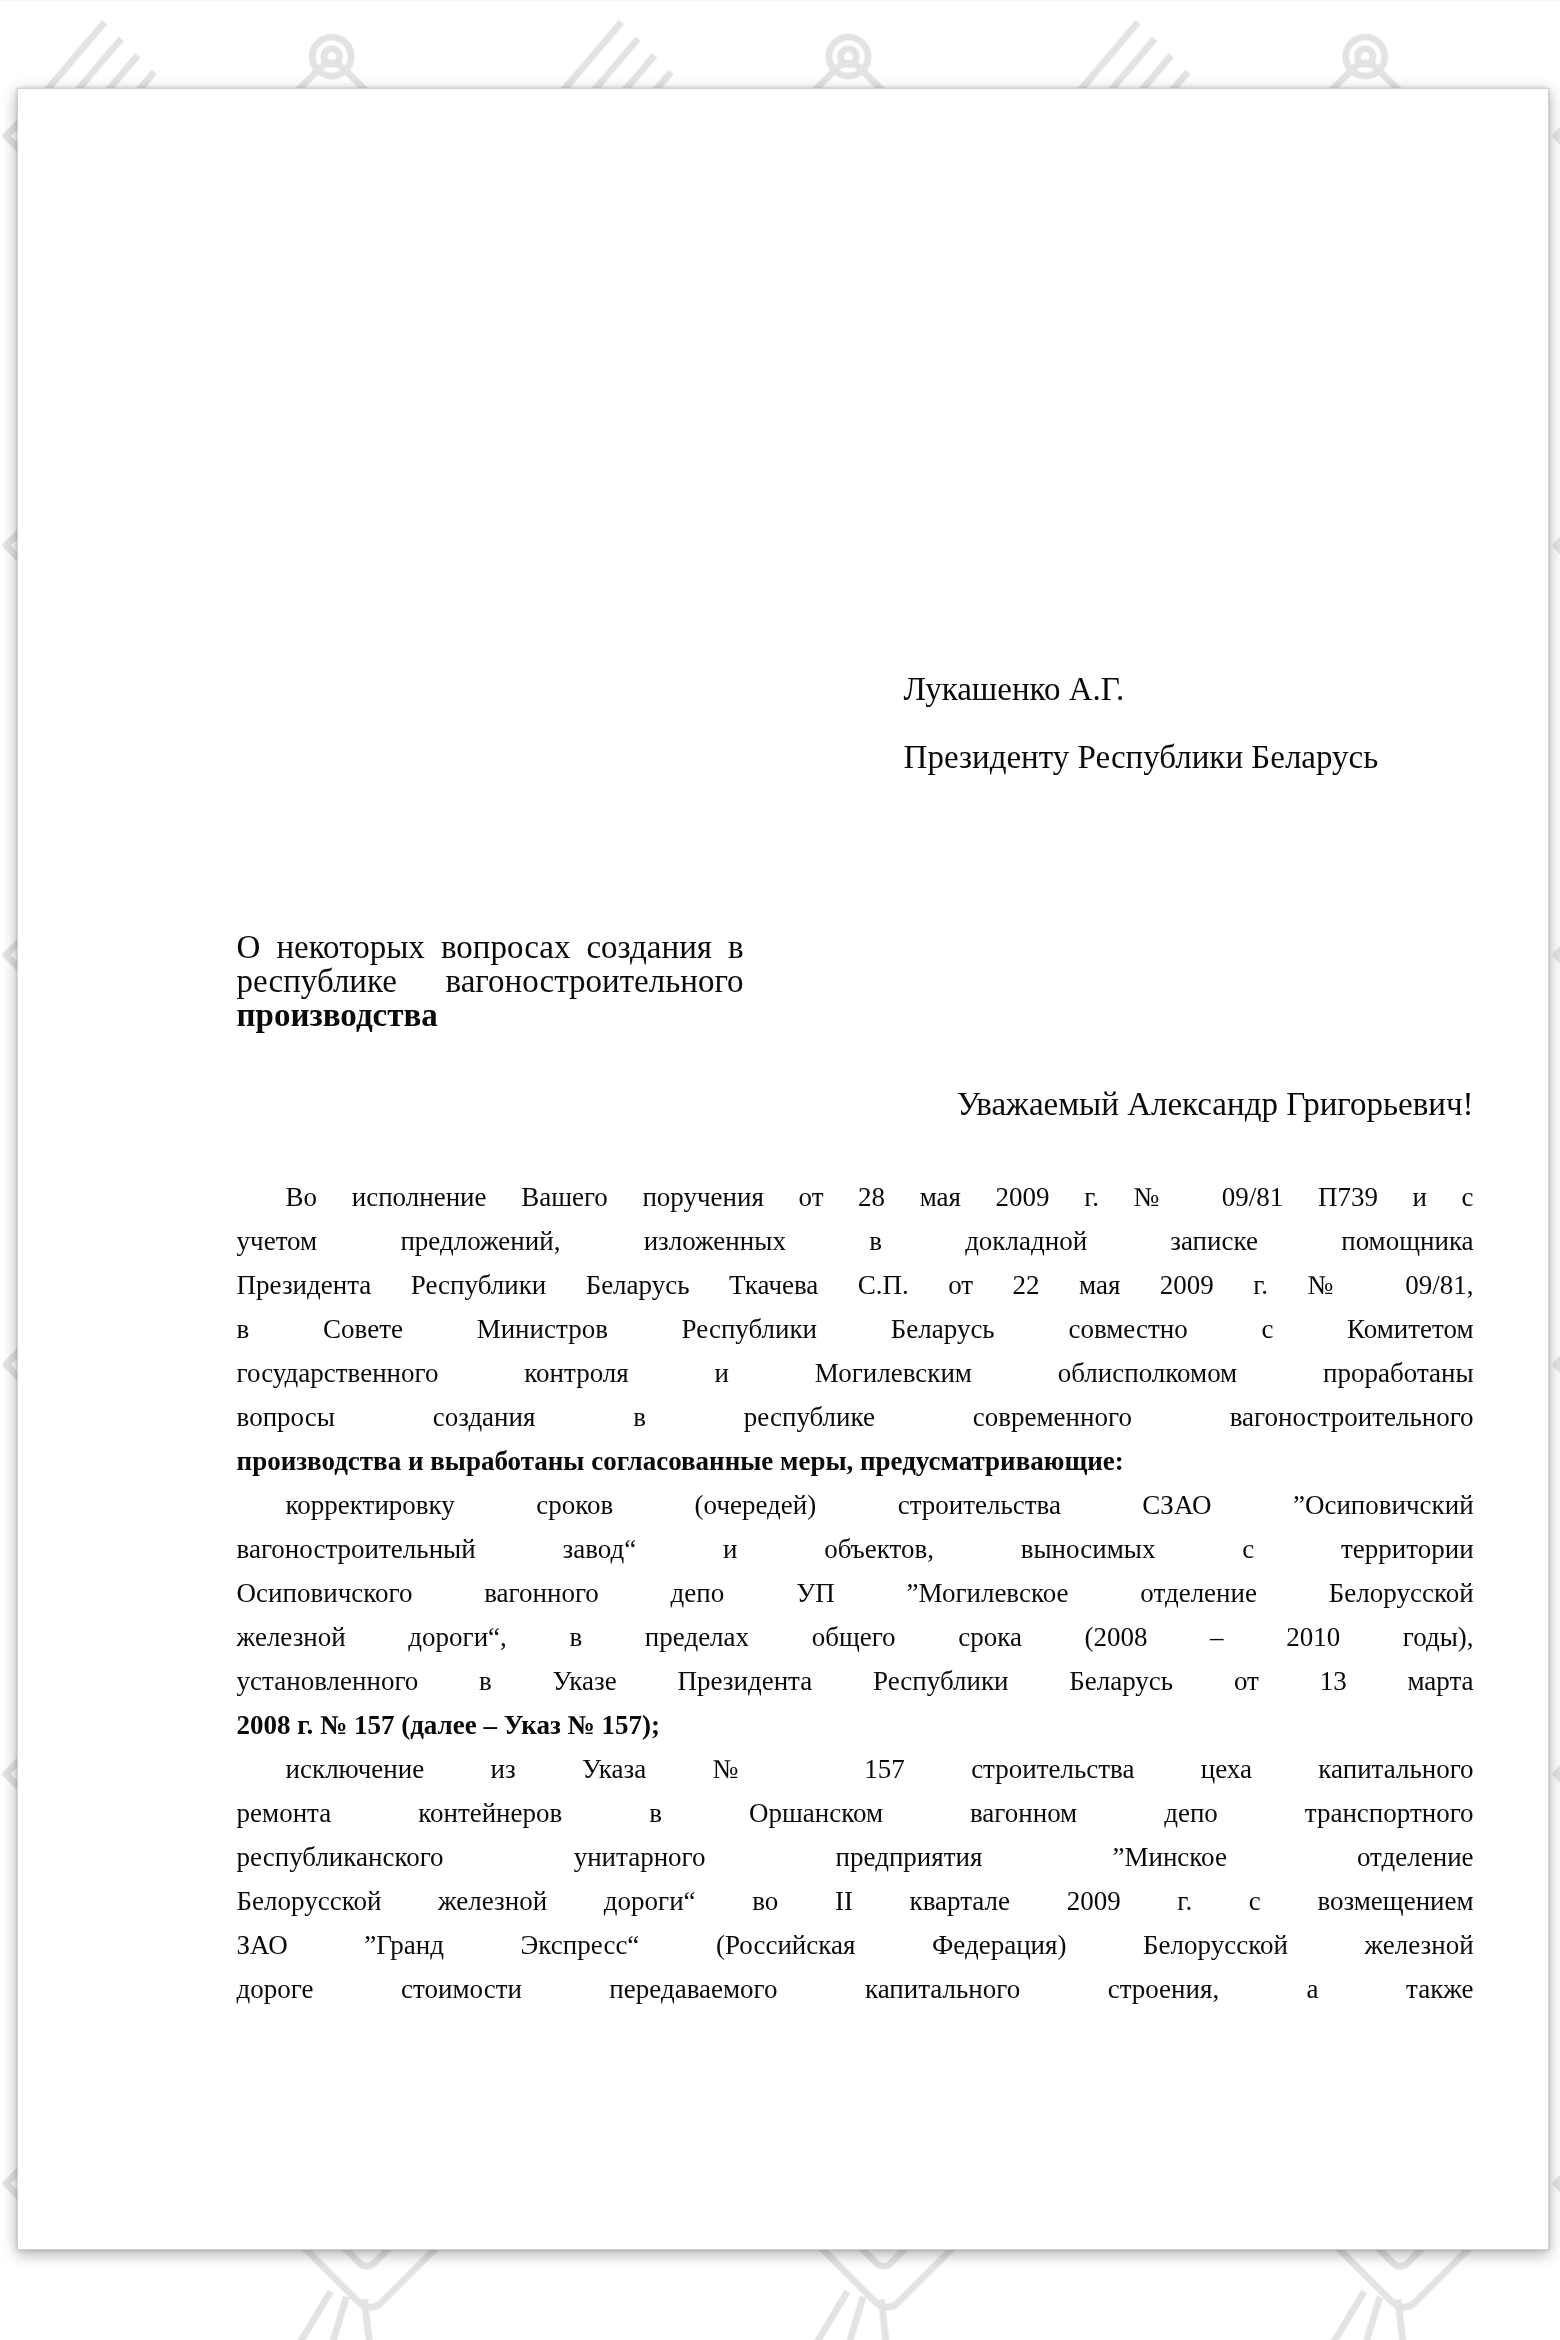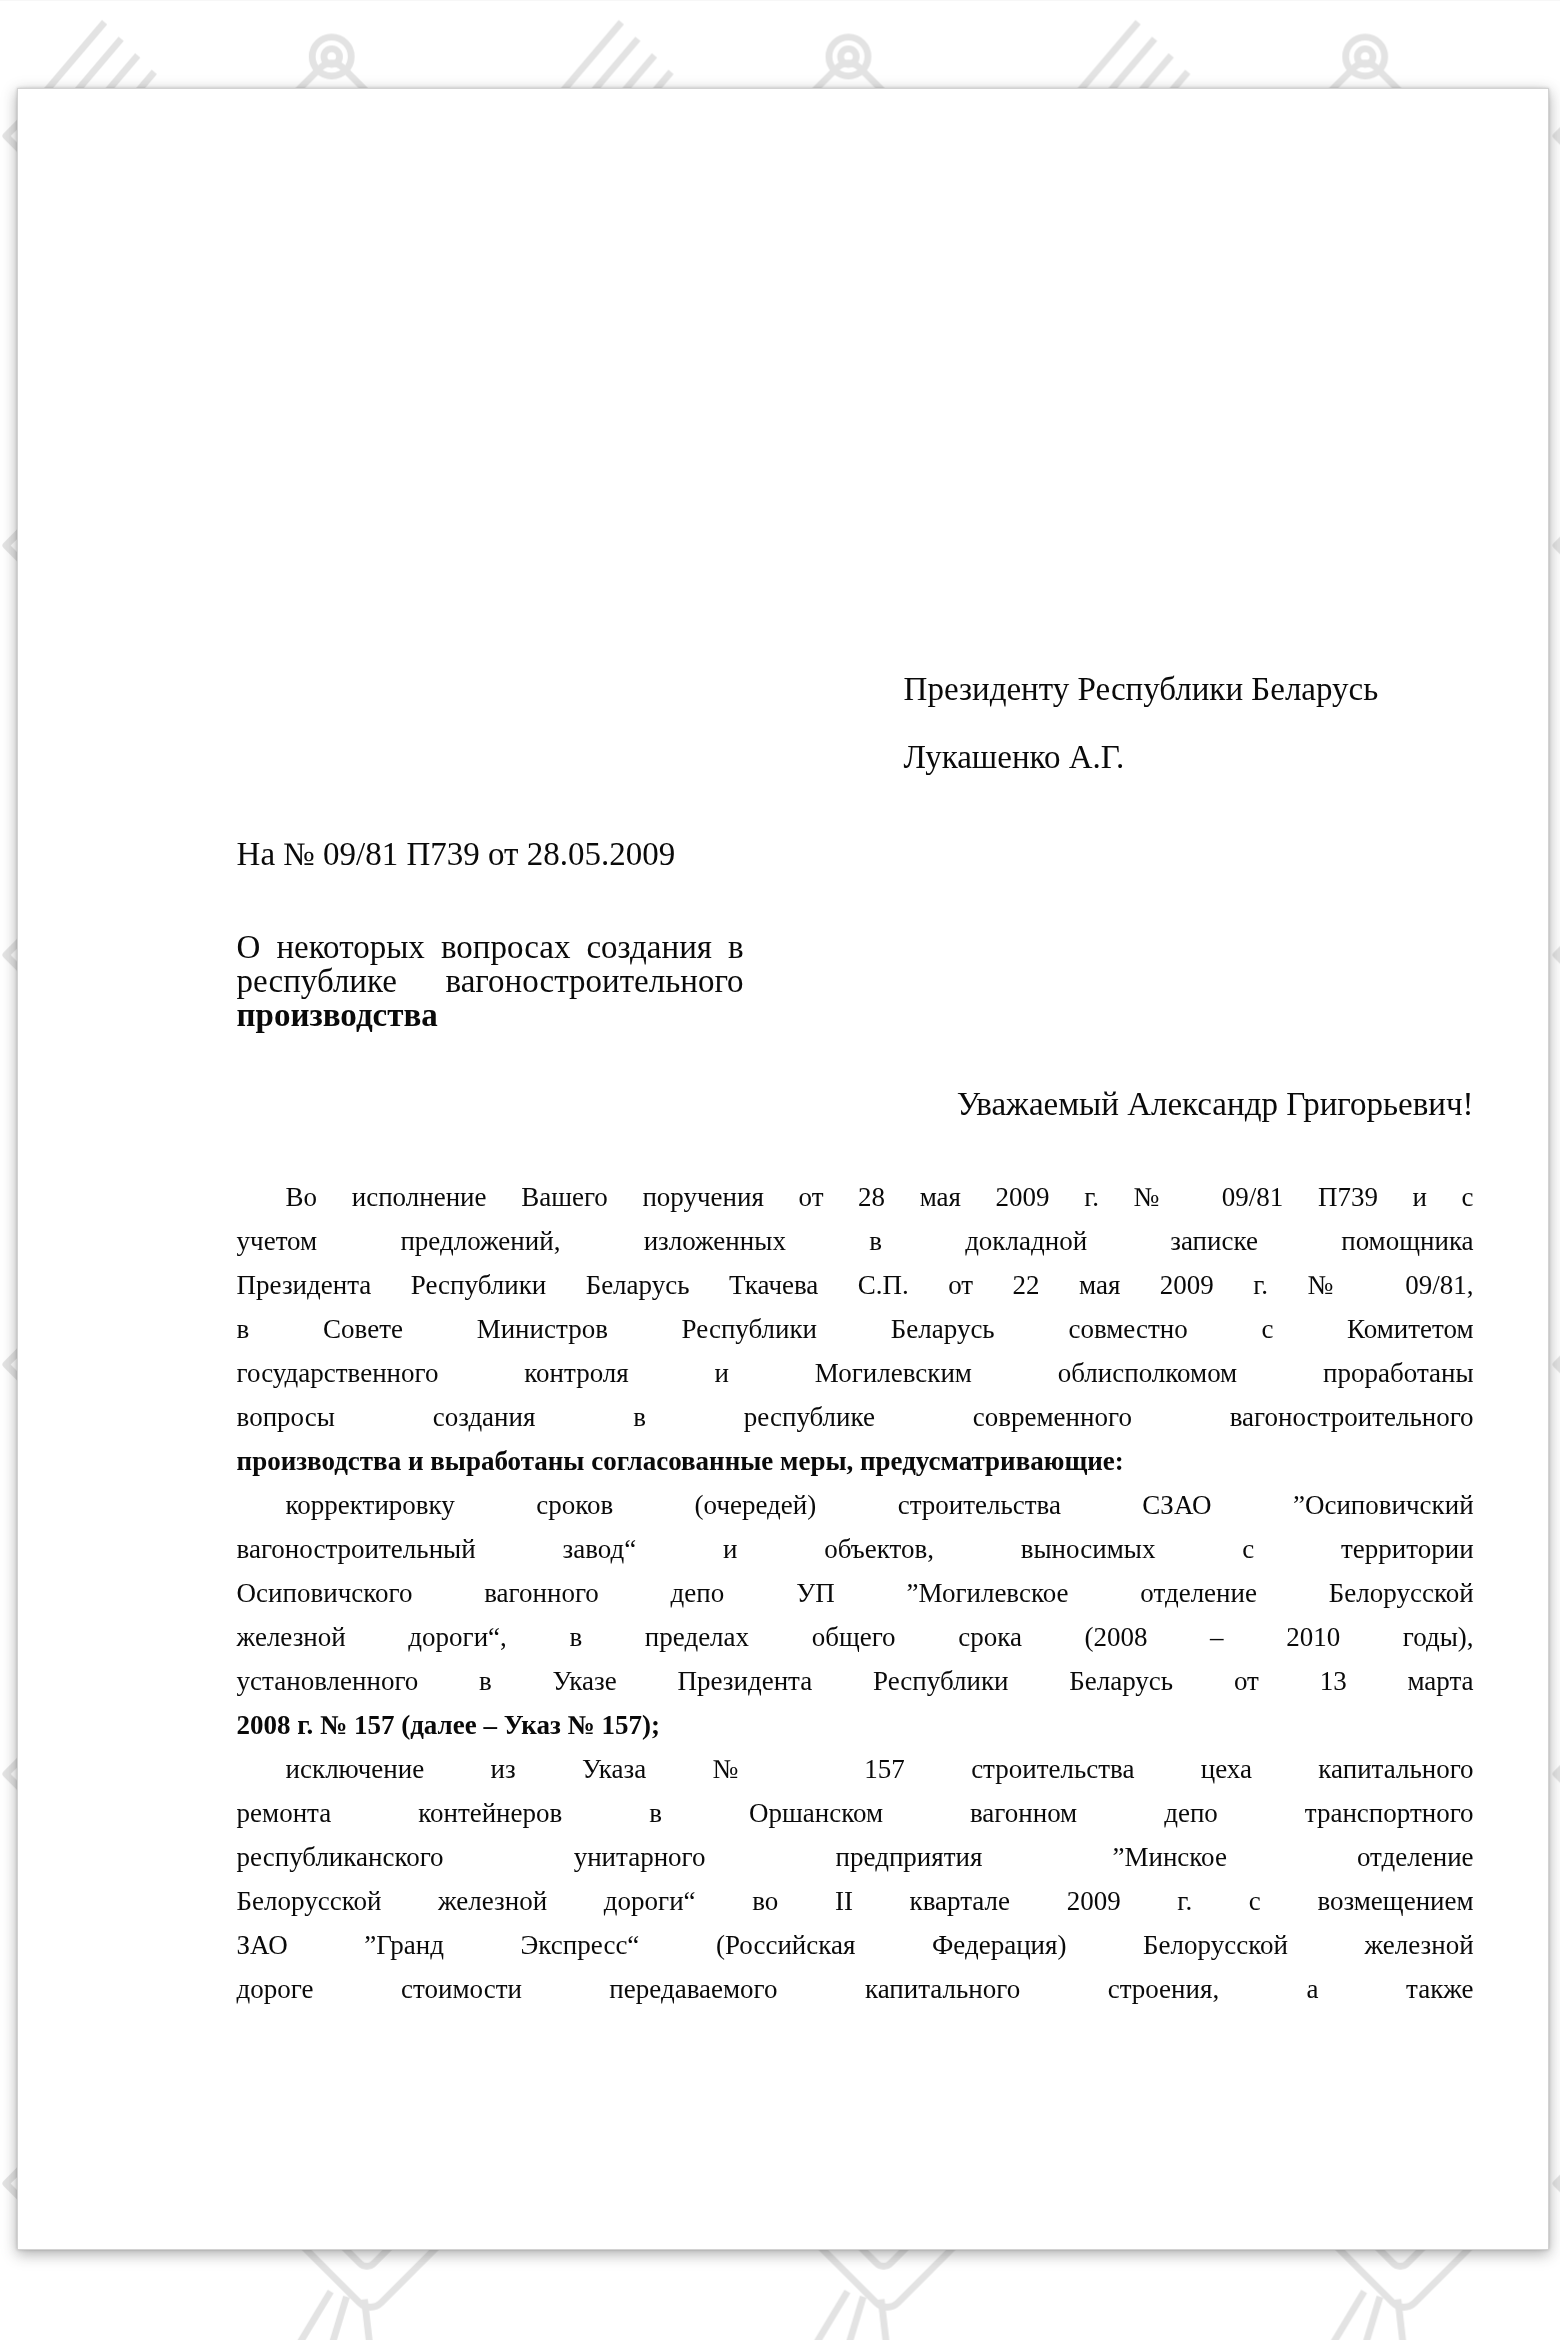--- a/index.html
+++ b/index.html
@@ -48,25 +48,24 @@
       </pattern>
     </defs>
     <rect width="1600" height="2400" fill="#ffffff"></rect>
     <rect width="1600" height="2400" fill="url(#motif)" opacity="0.75"></rect>
   </svg>
 
   <div class="sheet">
 
     <div class="recipient">
 
-    <div>Президенту Республики Беларусь</div>
-        <div>Лукашенко А.Г.</div>
+    <div>Лукашенко А.Г.</div>
+        <div>Президенту Республики Беларусь</div>
       </div>
 
-    <div class="reference">На № 09/81 П739 от 28.05.2009</div>
 
     <div class="subject">
 
     <div class="jline">О некоторых вопросах создания в</div>
         <div class="jline">республике вагоностроительного</div>
         <div class="jline end">производства</div>
       </div>
 
     <div class="salutation">Уважаемый Александр Григорьевич!</div>
 

